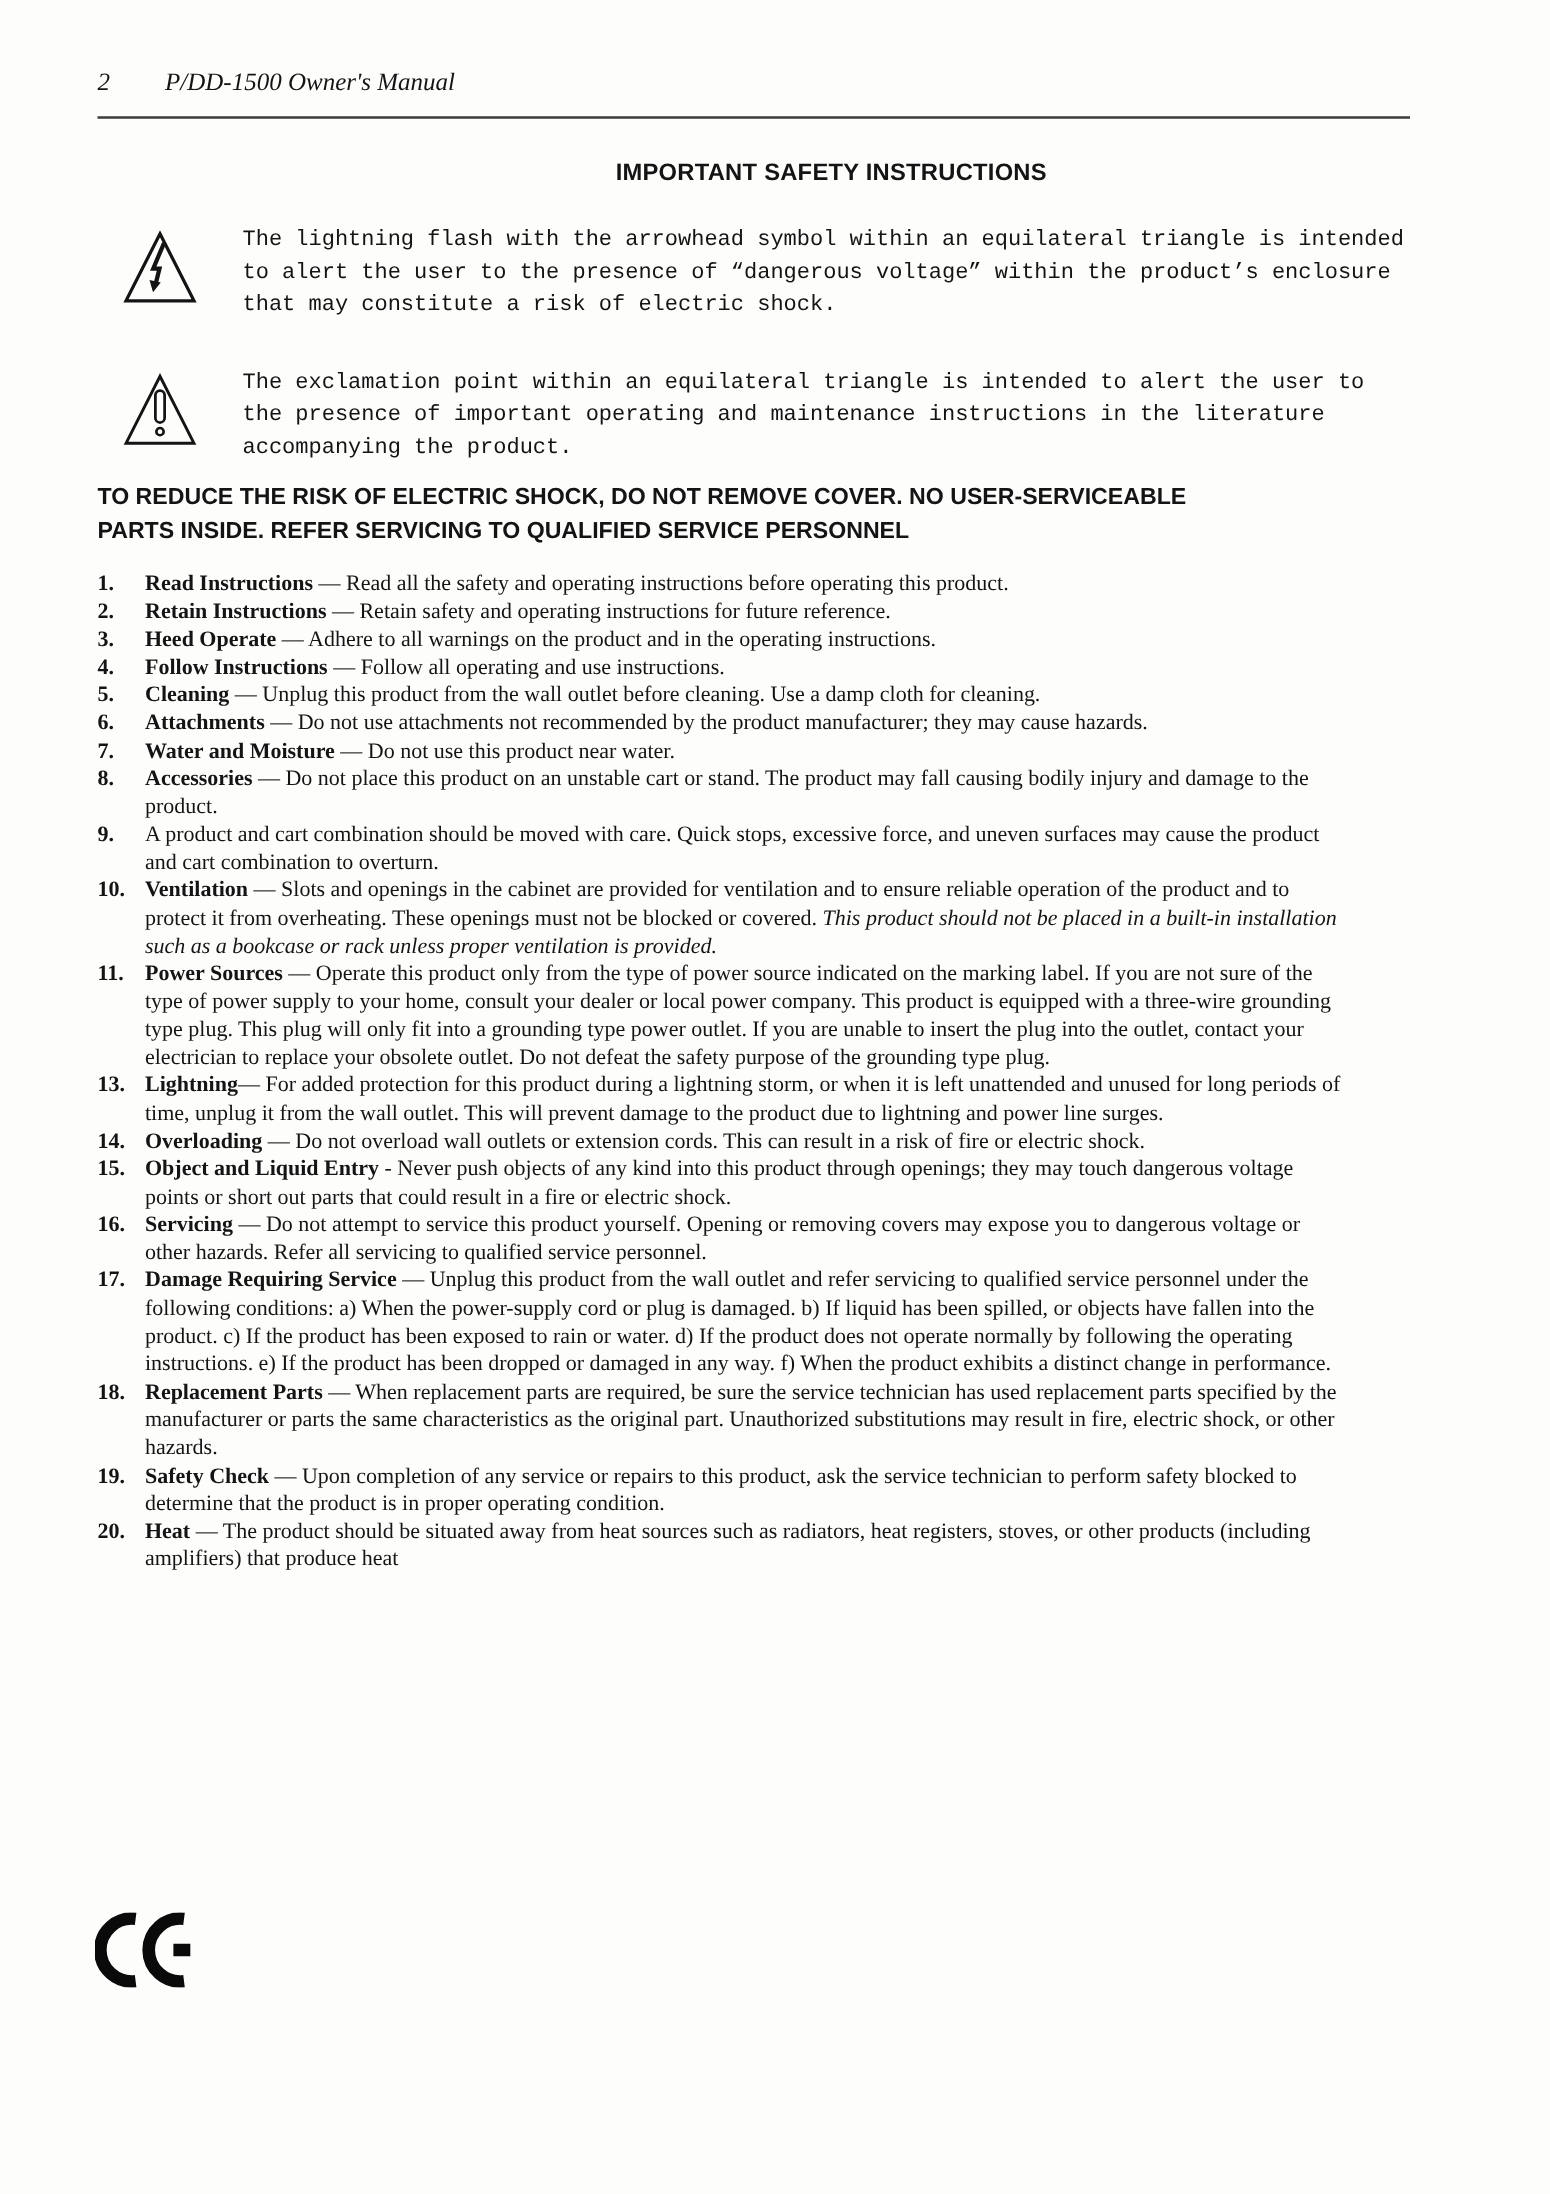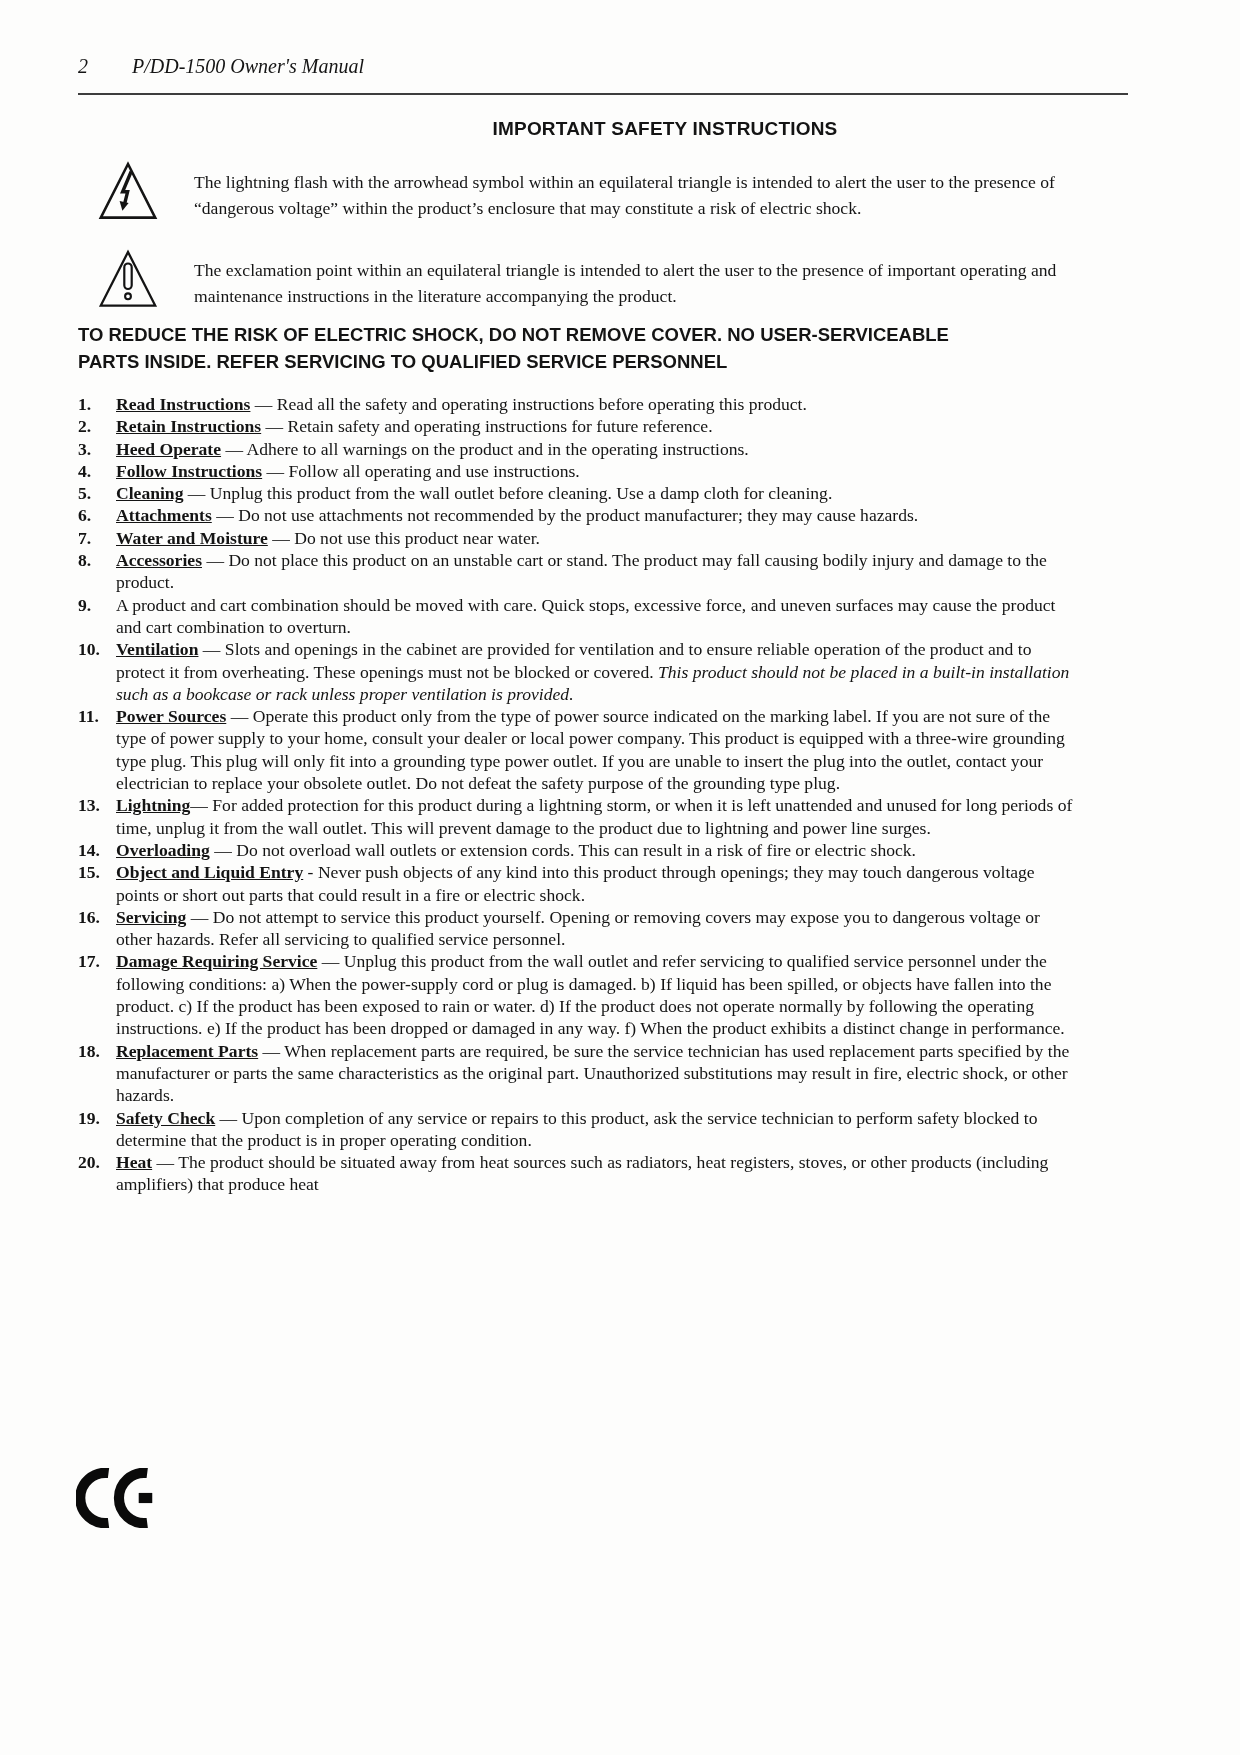--- a/index.html
+++ b/index.html
@@ -20,28 +20,28 @@
     font-style:italic;font-size:20px;line-height:22px;
   }
   .rule{
     border:none;height:0;
     border-top:2.5px solid #3d3d3d;
     margin:16px 0 0 0;
     width:1050px;
   }
   
   .title{
-    margin:22px 0 0 90px;
+    margin:32px 0 0 90px;
     text-align:center;
     font-family:"Liberation Sans", sans-serif;
     font-weight:bold;font-size:19px;line-height:23px;
     letter-spacing:.2px;
   }
   
-  .notice{display:flex;align-items:flex-start;}
+  .notice{display:flex;align-items:center;font-family:Liberation Mono, monospace;}
   .notice .icon{flex:0 0 auto;margin-left:20px;width:60px;}
   .notice p{
     margin:8px 0 0 36px;
     width:934px;
     font-size:17.6px;line-height:26px;
   }
   .notice-1{margin-top:21px;}
   .notice-2{margin-top:28px;}
   
   .warning{
@@ -58,21 +58,21 @@
     font-size:17.6px;line-height:22.3px;
   }
   .instructions li{
     position:relative;
     padding-left:38px;
   }
   .instructions .num{
     position:absolute;left:0;top:0;
     font-weight:bold;
   }
-  .instructions b{font-weight:bold;text-decoration:underline;}
+  .instructions b{font-weight:bold;}
   .instructions i{font-style:italic;}
   
   .ce{margin-top:272px;margin-left:-2px;width:78px;height:62px;}
   svg{display:block;}
 </style>
 </head>
 <body>
 
 <div class="page">
 

